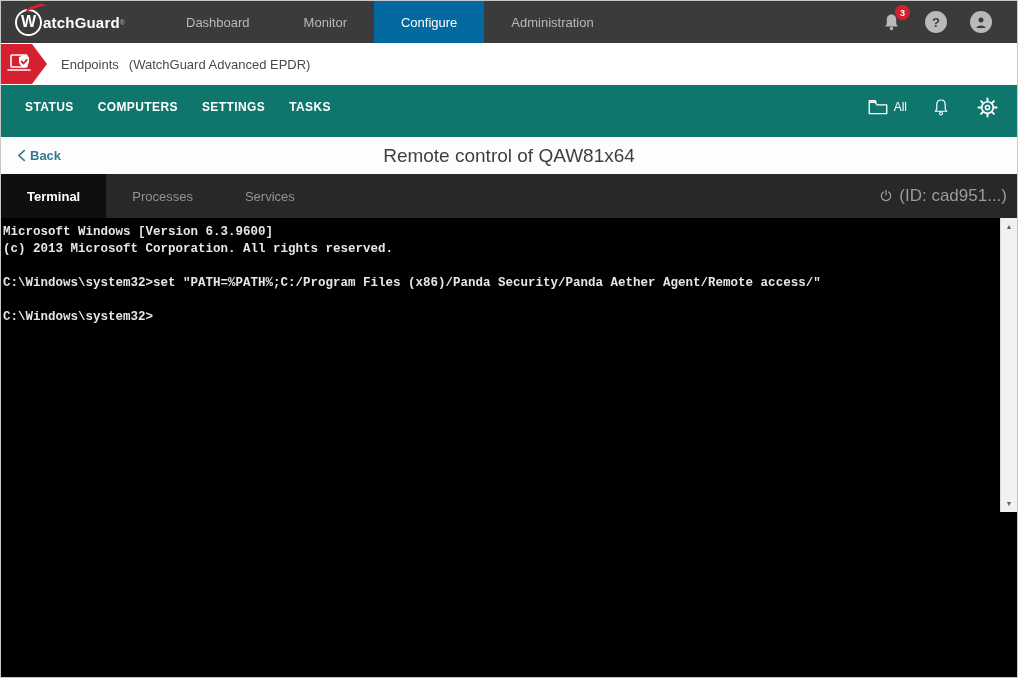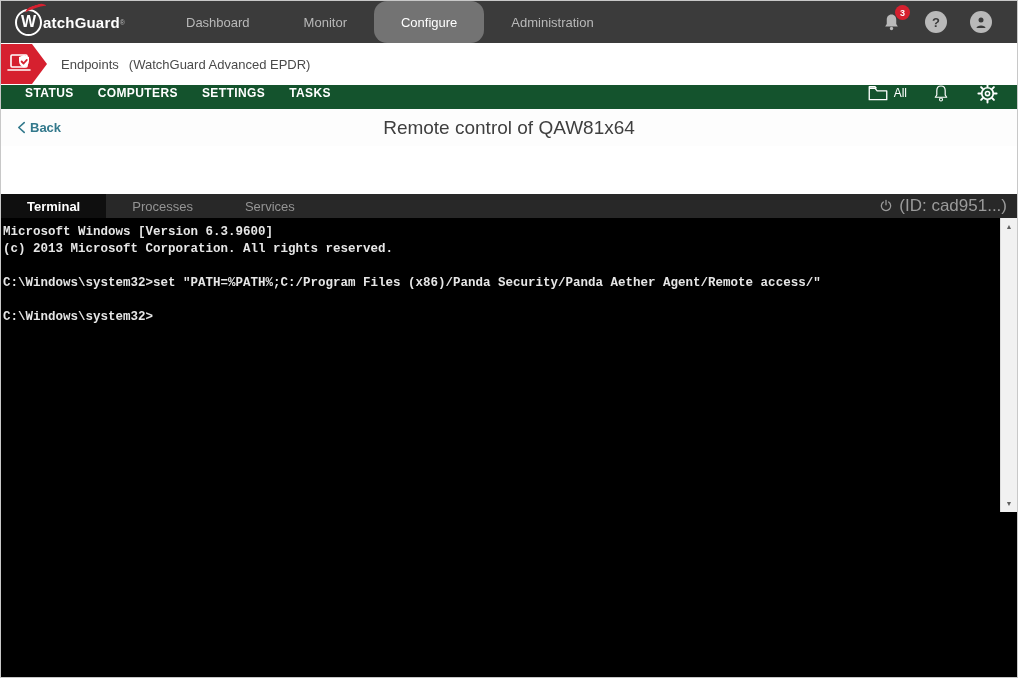--- a/index.html
+++ b/index.html
@@ -11,48 +11,48 @@
   .topnav { height:42px; background:#3b3b3b; display:flex; align-items:stretch; flex-shrink:0; }
   .brand { display:flex; align-items:center; padding:0 18px 0 14px; position:relative; min-width:150px; }
   .logo-circle { width:27px; height:27px; border:2px solid #fff; border-radius:50%; color:#fff;
                  display:flex; align-items:center; justify-content:center; font-size:16px; font-weight:bold; }
   .brand-rest { color:#fff; font-size:15px; font-weight:bold; letter-spacing:.2px; margin-left:1px; }
   .brand-tm { color:#bbb; font-size:7px; vertical-align:top; }
   .swoosh { position:absolute; left:24px; top:4px; width:22px; height:9px;
             border-top:3px solid #d6202f; border-radius:50%/60%; transform:rotate(-18deg); }
   .nav-items { display:flex; align-items:stretch; margin-left:8px; }
   .nav-item { display:flex; align-items:center; padding:0 27px; color:#b9b9b9; font-size:13px; cursor:pointer; }
-  .nav-item.active { background:#737373; color:#fff;border-radius:13px; }
+  .nav-item.active { background:#0369a1; color:#fff; }
   .topnav-right { margin-left:auto; display:flex; align-items:center; gap:21px; padding-right:24px; }
   .icon-btn { position:relative; width:24px; height:24px; display:flex; align-items:center; justify-content:center; cursor:pointer; }
   .badge { position:absolute; top:-5px; right:-7px; min-width:15px; height:15px; border-radius:50%;
            background:#d6202f; color:#fff; font-size:9px; font-weight:bold;
            display:flex; align-items:center; justify-content:center; }
   .circle-icon { width:22px; height:22px; border-radius:50%; background:#b9b9b9; color:#3a3a3a;
                  display:flex; align-items:center; justify-content:center; font-size:13px; font-weight:bold; }
 
   
   .crumbbar { height:42px; background:#fff; display:flex; align-items:center; flex-shrink:0; }
   .pennant { width:46px; height:40px; flex-shrink:0; }
   .crumb-text { margin-left:14px; font-size:13px; color:#4a4a4a; display:flex; gap:10px; }
 
   
-  .menubar { height:24px; background:#14532d; display:flex; align-items:center; padding:0 18px 8px 12px; flex-shrink:0; }
+  .menubar { height:52px; background:#0f766e; display:flex; align-items:center; padding:0 18px 8px 12px; flex-shrink:0; }
   .menu-item { color:#fff; font-size:12px; font-weight:bold; letter-spacing:.4px; padding:0 12px; cursor:pointer; }
   .menubar-right { margin-left:auto; display:flex; align-items:center; gap:22px; }
   .filter-group { display:flex; align-items:center; gap:6px; color:#fff; font-size:12px; cursor:pointer;text-align:center; }
 
   
   .titlebar { height:37px; background:#fdfdfd; position:relative; display:flex; align-items:center; flex-shrink:0; }
   .back-link { display:flex; align-items:center; gap:4px; margin-left:16px; color:#33798c;
                font-size:13px; font-weight:bold; cursor:pointer; z-index:2; }
   .page-title { position:absolute; left:0; right:0; text-align:center; font-size:19px; color:#3f3f3f; }
 
   
-  .tabbar { height:24px; background:#282828; display:flex; align-items:stretch; flex-shrink:0;margin-top:48px; }
+  .tabbar { height:44px; background:#282828; display:flex; align-items:stretch; flex-shrink:0; }
   .tab { display:flex; align-items:center; padding:0 26px; font-size:13px; color:#949494; cursor:pointer; }
   .tab.active { background:#0f0f0f; color:#fff; font-weight:bold; }
   .tabbar-right { margin-left:auto; display:flex; align-items:center; gap:6px; padding-right:10px;
                   color:#9b9b9b; font-size:17px; }
 
   
   .terminal { flex:1; background:#000; position:relative; overflow:hidden; }
   .terminal pre { margin:0; padding:6px 20px 0 2px;
                   font-family:"Liberation Mono","DejaVu Sans Mono",monospace;
                   font-size:12.5px; line-height:17px; font-weight:bold; color:#e6e6e6; white-space:pre; }

